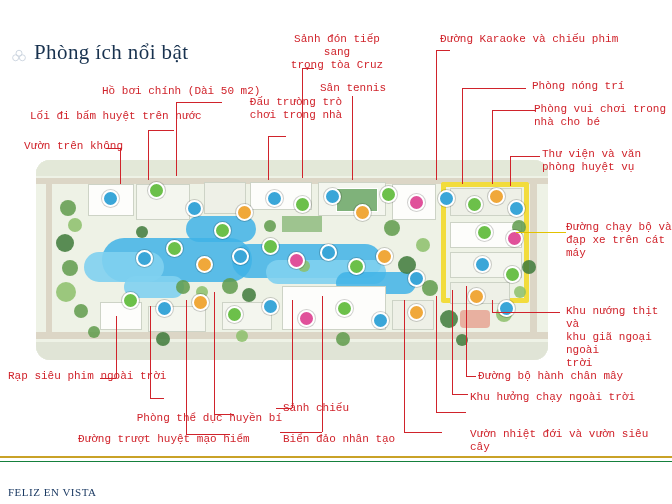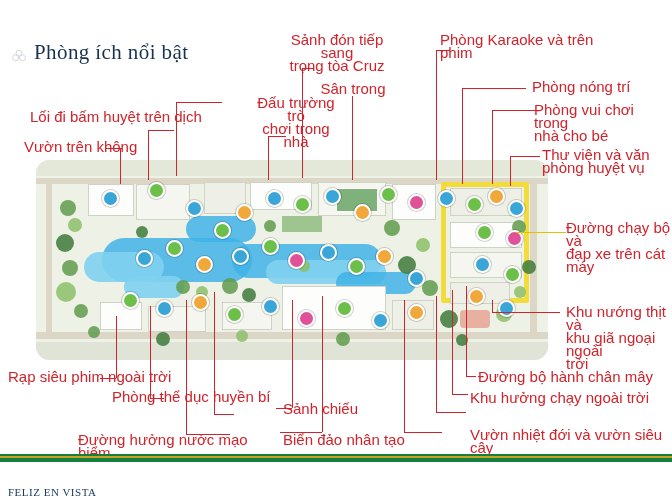--- a/index.html
+++ b/index.html
@@ -26,21 +26,21 @@
     position:absolute;
     left:10px; top:48px;
     width:18px;height:18px;
     color:#cfd8e3;
   }
 
   
   .footer-band{
     position:absolute;left:0;bottom:0;width:672px;height:42px;
     background:#fff;
-    border-top:8px solid #15803d;
+    border-top:1px solid #15803d;
   }
   .footer-band:before{
     content:"";position:absolute;left:0;top:-6px;width:672px;height:2px;
     background:#c9a227;
   }
   .footer-text{
     position:absolute;left:8px;bottom:6px;
     font-family:"Liberation Serif", serif;
     font-size:11px;color:#1b3a63;letter-spacing:.5px;
   }
@@ -84,22 +84,22 @@
     width:13px;height:13px;border-radius:50%;
     border:2px solid #fff;
     box-shadow:0 0 0 1px rgba(0,0,0,.18);
     font-size:7px;line-height:13px;text-align:center;color:#fff;
     font-family:"Liberation Sans", sans-serif;
   }
 
   
   .lbl{
     position:absolute;
-    font-family:Liberation Sans, sans-serif;
-    font-size:15px;
+    font-family:Liberation Mono, monospace;
+    font-size:11px;
     line-height:13px;
     color:#d0232b;
     white-space:pre-line;
   }
   .lbl.l{text-align:left;}
   .lbl.c{text-align:center;}
 
   
   .ln{position:absolute;background:#d0232b;}
   .ln.h{height:1px;}
@@ -290,41 +290,42 @@
   <div class="ln h" style="left:404px;top:432px;width:38px;"></div>
   <div class="ln v" style="left:436px;top:296px;height:116px;"></div>
   <div class="ln h" style="left:436px;top:412px;width:30px;"></div>
   <div class="ln v" style="left:452px;top:290px;height:104px;"></div>
   <div class="ln h" style="left:452px;top:394px;width:16px;"></div>
   <div class="ln v" style="left:466px;top:286px;height:90px;"></div>
   <div class="ln h" style="left:466px;top:376px;width:10px;"></div>
 
   <div class="lbl c" style="left:282px;top:33px;width:110px;">Sảnh đón tiếp sang
 trọng tòa Cruz</div>
-  <div class="lbl l" style="left:440px;top:33px;width:180px;">Phòng Karaoke và trên phim</div>
+  <div class="lbl l" style="left:440px;top:33px;width:180px;">Đường Karaoke và chiếu phim</div>
   <div class="lbl l" style="left:532px;top:80px;width:130px;">Phòng nóng trí</div>
   <div class="lbl l" style="left:534px;top:103px;width:136px;">Phòng vui chơi trong
 nhà cho bé</div>
   <div class="lbl l" style="left:542px;top:148px;width:128px;">Thư viện và văn
 phòng huyệt vụ</div>
   <div class="lbl l" style="left:566px;top:221px;width:106px;">Đường chạy bộ và
 đạp xe trên cát máy</div>
   <div class="lbl l" style="left:566px;top:305px;width:106px;">Khu nướng thịt và
 khu giã ngoại ngoài
 trời</div>
 
-  <div class="lbl l" style="left:30px;top:110px;width:180px;">Lối đi bấm huyệt trên dịch</div>
+  <div class="lbl l" style="left:102px;top:85px;width:160px;">Hồ bơi chính (Dài 50 m2)</div>
+  <div class="lbl l" style="left:30px;top:110px;width:180px;">Lối đi bấm huyệt trên nước</div>
   <div class="lbl l" style="left:24px;top:140px;width:130px;">Vườn trên không</div>
   <div class="lbl c" style="left:248px;top:96px;width:96px;">Đấu trường trò
 chơi trong nhà</div>
-  <div class="lbl c" style="left:318px;top:82px;width:70px;">Sân trong</div>
+  <div class="lbl c" style="left:318px;top:82px;width:70px;">Sân tennis</div>
 
   <div class="lbl l" style="left:8px;top:370px;width:170px;">Rạp siêu phim ngoài trời</div>
-  <div class="lbl l" style="left:112px;top:390px;width:170px;">Phòng thể dục huyền bí</div>
-  <div class="lbl l" style="left:78px;top:433px;width:190px;">Đường hưởng nước mạo hiểm</div>
+  <div class="lbl l" style="left:112px;top:412px;width:170px;text-align:right;">Phòng thể dục huyền bí</div>
+  <div class="lbl l" style="left:78px;top:433px;width:190px;">Đường trượt huyệt mạo hiểm</div>
   <div class="lbl l" style="left:283px;top:402px;width:80px;">Sảnh chiếu</div>
   <div class="lbl l" style="left:283px;top:433px;width:140px;">Biển đảo nhân tạo</div>
   <div class="lbl l" style="left:470px;top:428px;width:200px;">Vườn nhiệt đới và vườn siêu cây</div>
   <div class="lbl l" style="left:470px;top:391px;width:190px;">Khu hưởng chạy ngoài trời</div>
   <div class="lbl l" style="left:478px;top:370px;width:180px;">Đường bộ hành chân mây</div>
 
   <div class="footer-band">
     <div class="footer-text">FELIZ EN VISTA</div>
   </div>
 

